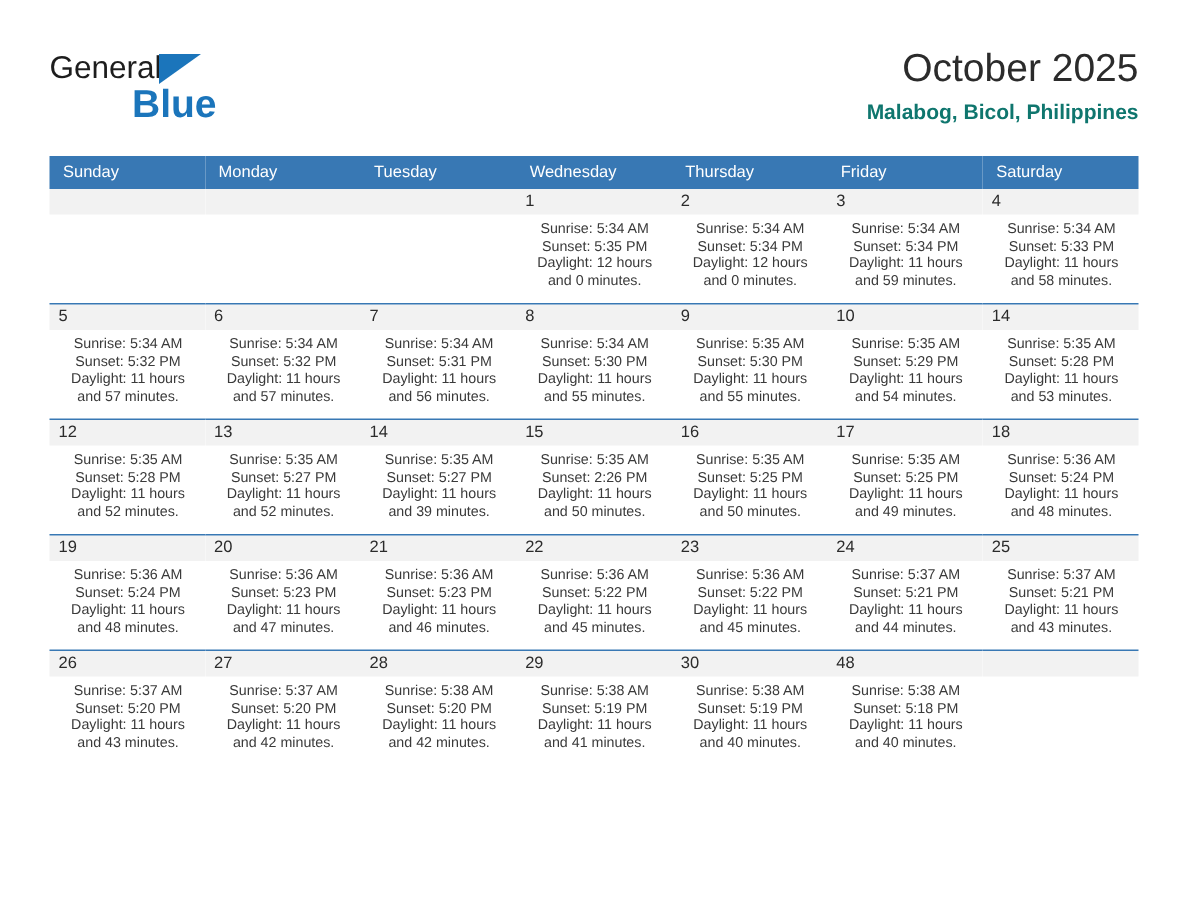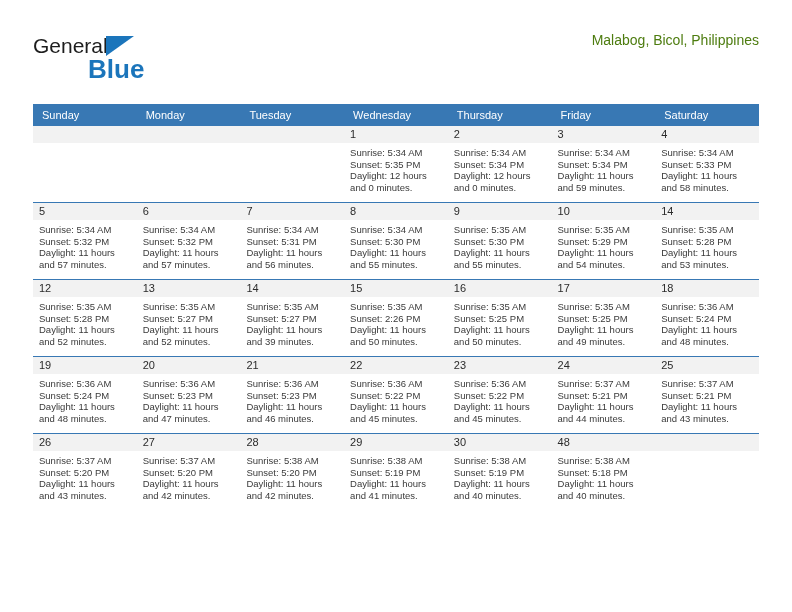--- a/index.html
+++ b/index.html
@@ -74,22 +74,22 @@
     font-size: 26px;
     line-height: 34px;
     font-weight: 400;
     color: #2b2b2b;
     white-space: nowrap;
   }
   .cal-subtitle {
     margin-top: 3px;
     font-size: 14px;
     line-height: 18px;
-    font-weight: 400;
-    color: #4d7c0f;
+    font-weight: 700;
+    color: #0f766e;
     white-space: nowrap;
   }
 
   
   .calendar {
     position: absolute;
     left: 33px;
     top: 104px;
     width: 726px;
     border-collapse: collapse;
@@ -128,39 +128,41 @@
     color: #2b2b2b;
   }
   td.empty .daynum-band {
     background: #f2f2f2;
   }
   .cell-body {
     padding: 4px 5px 0 6px;
     font-size: 9.5px;
     line-height: 11.6px;
     color: #3a3a3a;
+    text-align: center;
   }
   .cell-body div {
     white-space: normal;
   }
 </style>
 </head>
 <body>
 
 <div class="page">
 
   <div class="header">
 
     <div class="brand">
       <span class="brand-line1">General</span>
       <span class="brand-tri"></span>
       <span class="brand-line2">Blue</span>
     </div>
 
     <div class="title-wrap">
+      <div class="cal-title">October 2025</div>
       <div class="cal-subtitle">Malabog, Bicol, Philippines</div>
     </div>
 
   </div>
 
   <table class="calendar">
     <thead>
       <tr>
         <th>Sunday</th>
         <th>Monday</th>

